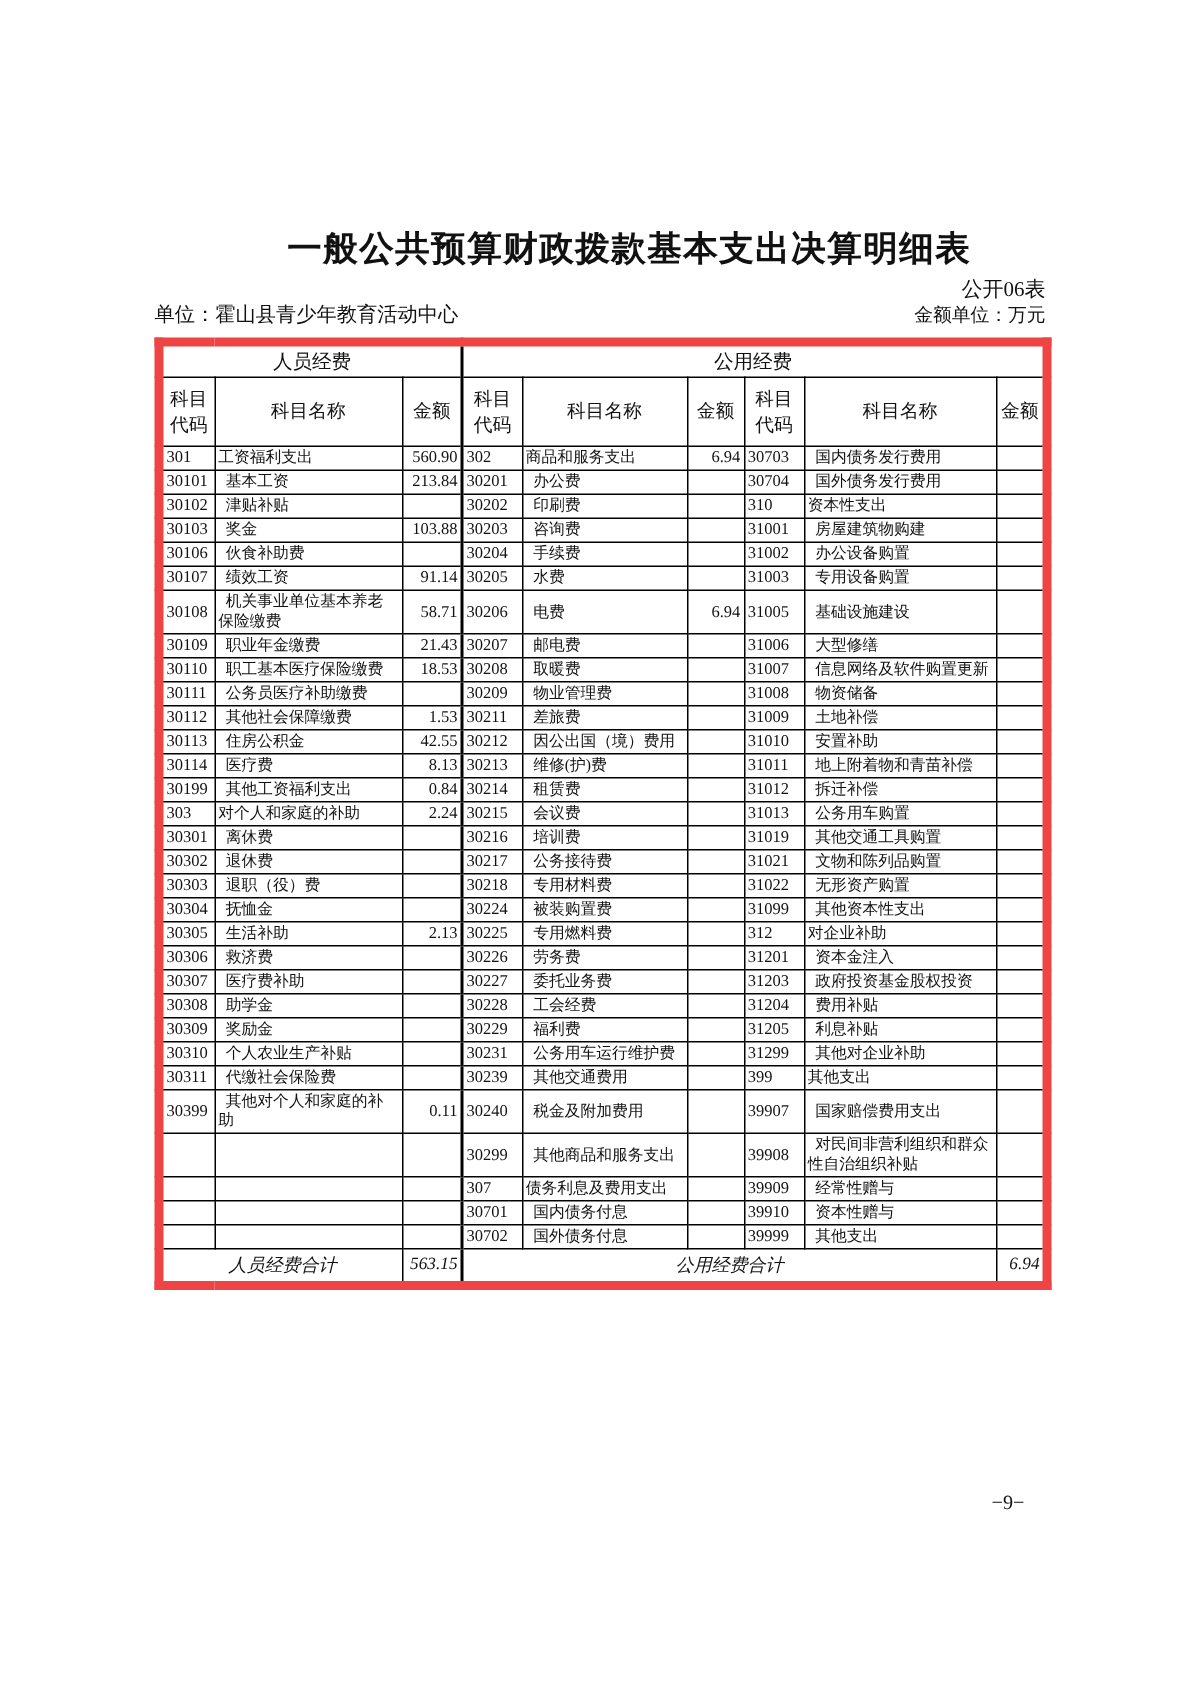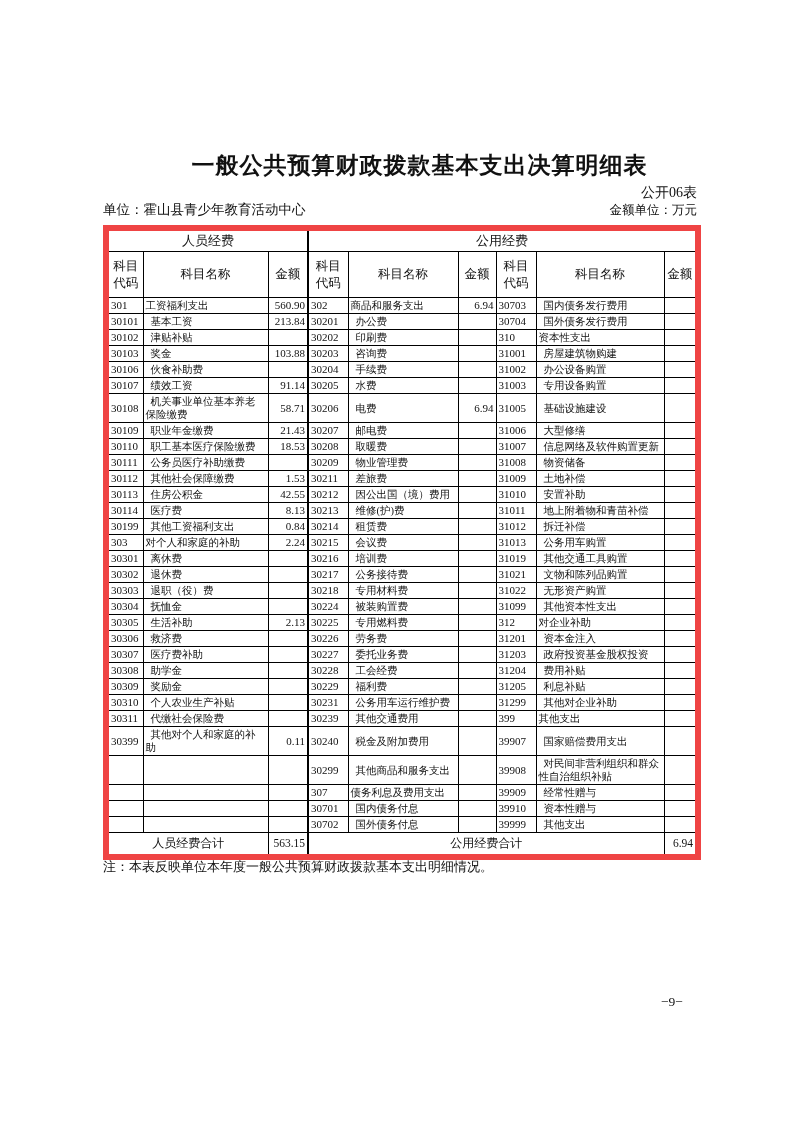--- a/index.html
+++ b/index.html
@@ -51,21 +51,21 @@
   thead th { font-weight: normal; text-align: center; }
   tr.group-row th { height: 22px; font-size: 13px; }
   tr.colhead-row th { height: 46px; font-size: 12.5px; line-height: 1.3; }
 
   tbody td { height: 15.5px; line-height: 13px; }
   td.code { text-align: left; font-size: 11px; }
   td.name { text-align: left; font-size: 10.5px; }
   td.name.sub { text-indent: 5px; }
   td.amount { text-align: right; padding-right: 3px; font-size: 11px; }
 
-  tfoot td { height: 24px; font-size: 12px; }
+  tfoot td { height: 24px; font-size: 12px; font-style: italic; }
   tfoot td.total-label { text-align: center; }
   tfoot td.amount { font-size: 11.5px; }
 
   .note {
     position: absolute; top: 858px; left: 103px;
     font-size: 13px;
   }
   .page-number {
     position: absolute; top: 994px; left: 650px; width: 44px;
     text-align: center; font-size: 13.5px;
@@ -460,17 +460,16 @@
     <tfoot>
       <tr>
         <td colspan="2" class="total-label">人员经费合计</td>
         <td class="amount">563.15</td>
         <td colspan="5" class="total-label sep">公用经费合计</td>
         <td class="amount">6.94</td>
       </tr>
     </tfoot>
   </table>
 
-  <div class="note">注：本表反映单位本年度一般公共预算财政拨款基本支出明细情况。</div>
 
   <div class="page-number">−9−</div>
 
 </div>
 
 </body></html>

